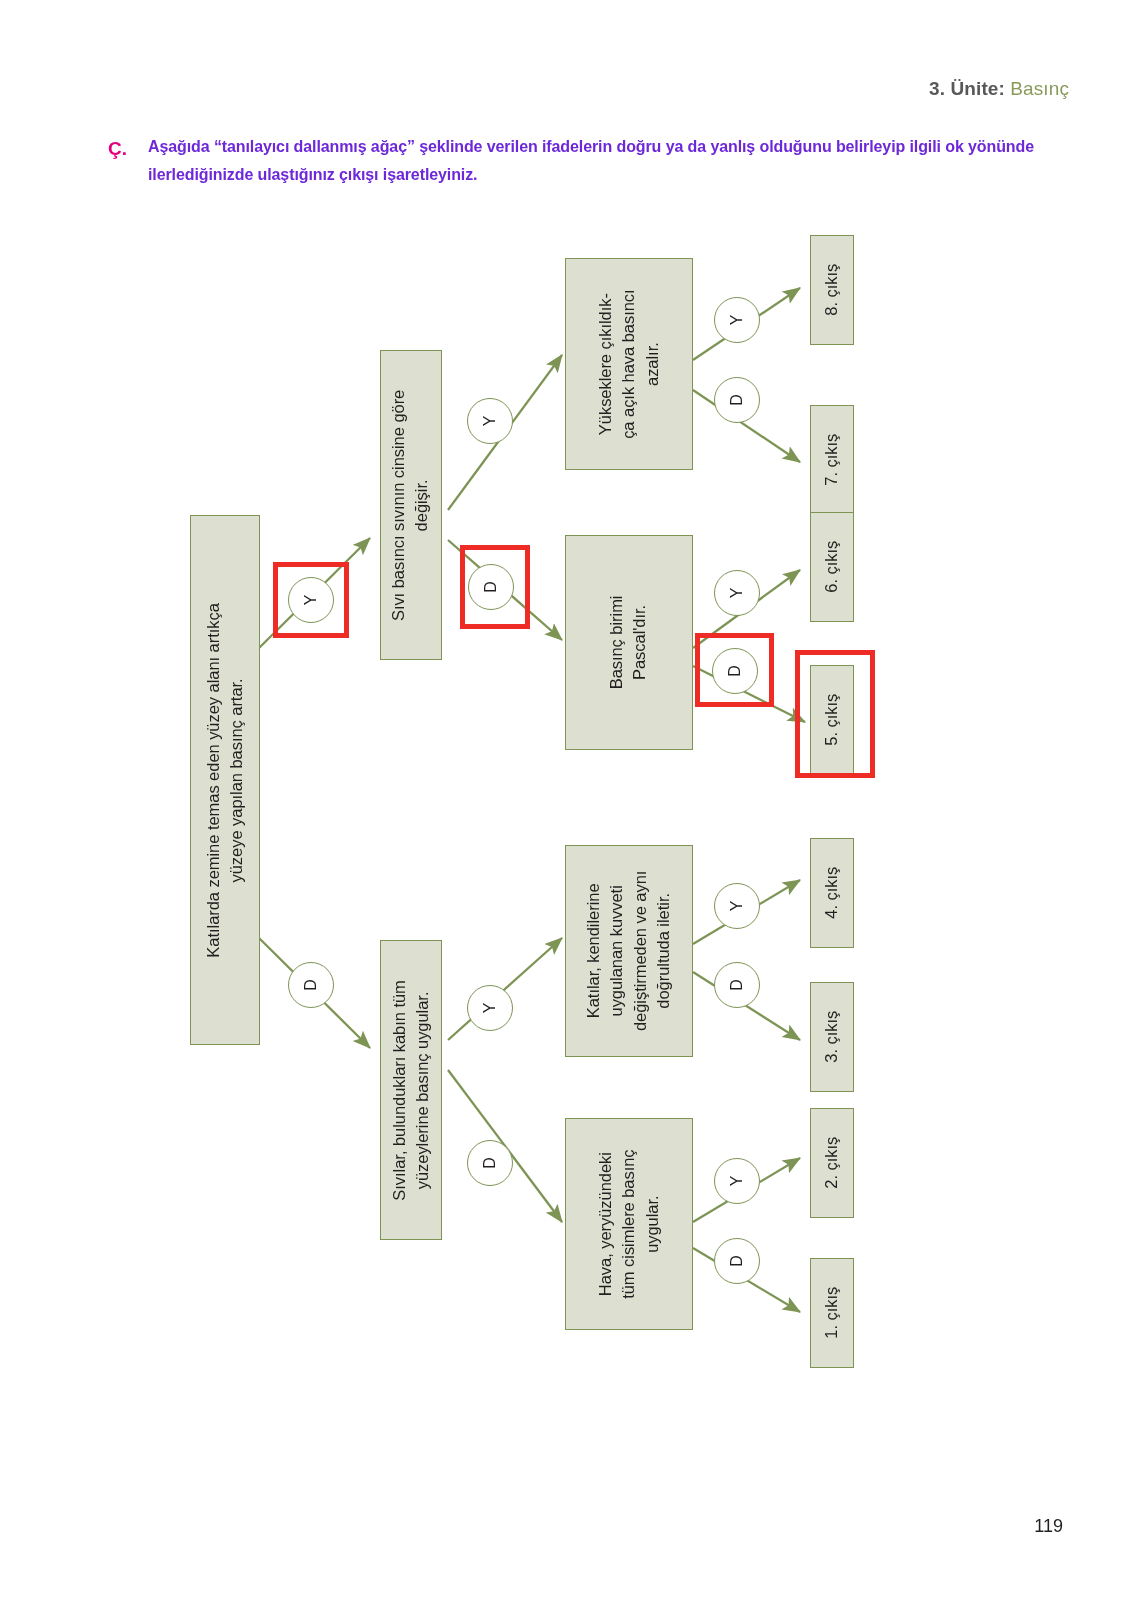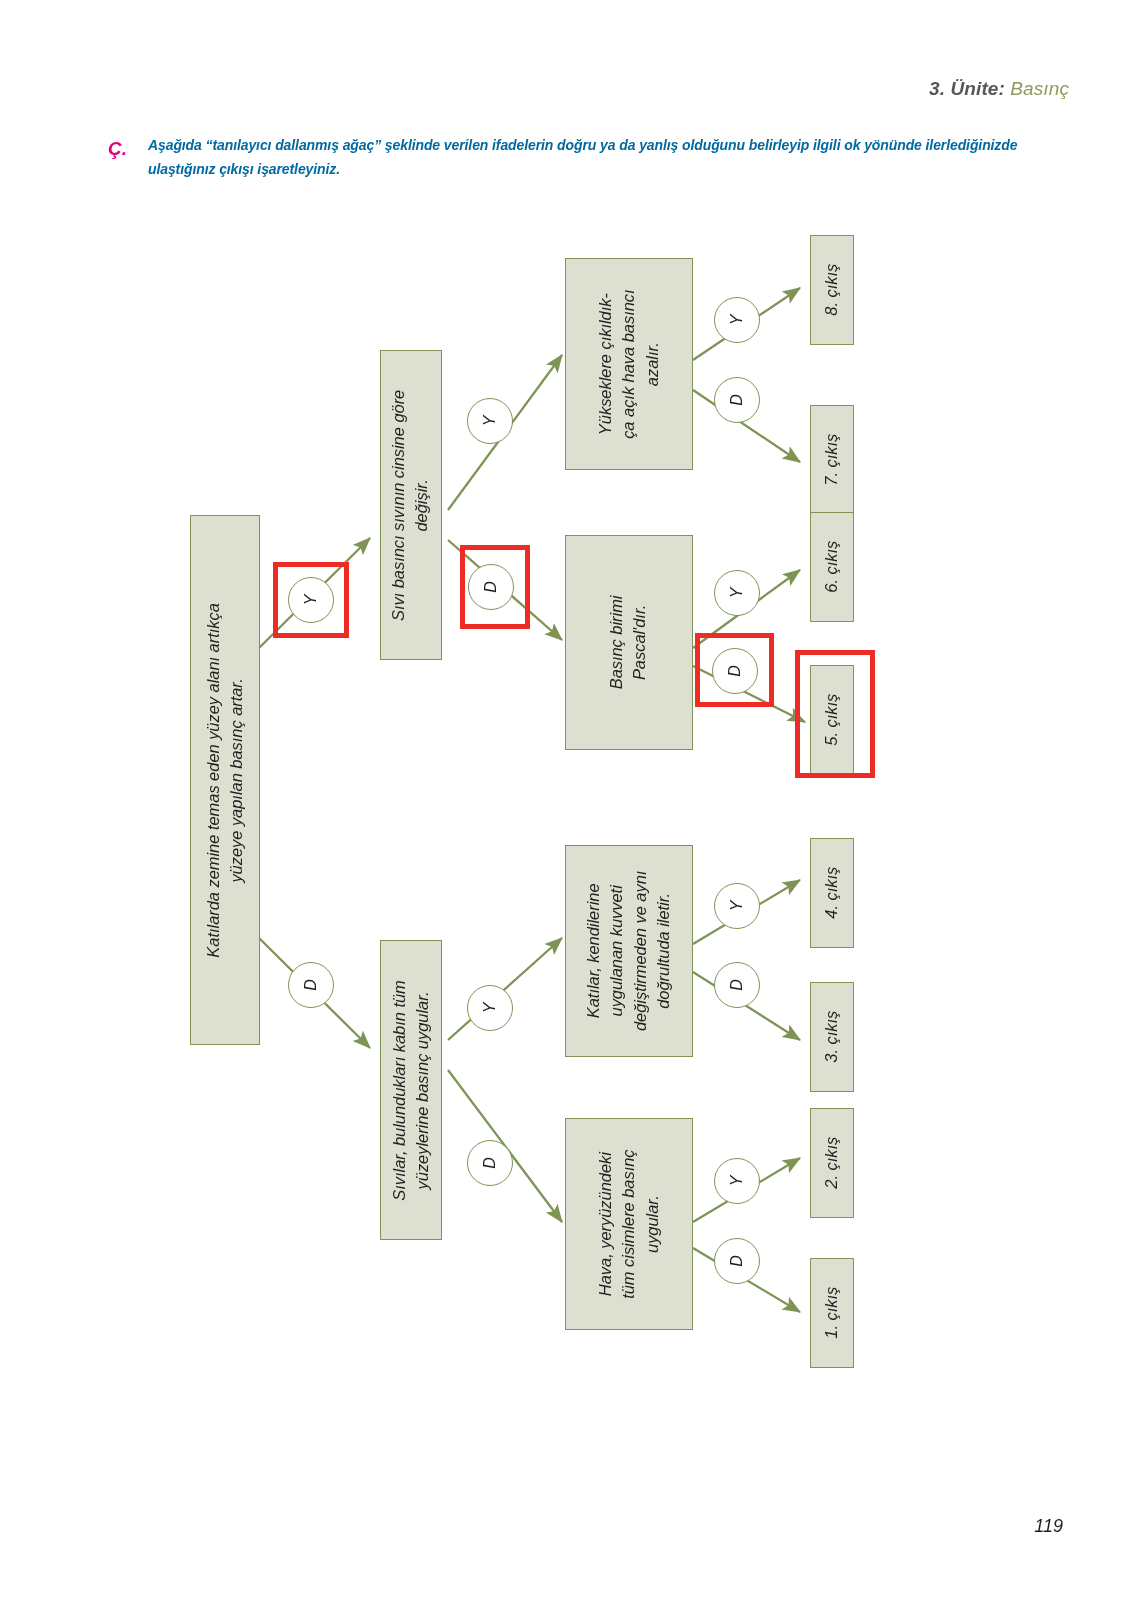--- a/index.html
+++ b/index.html
@@ -4,21 +4,21 @@
 <style>
   html,body{margin:0;padding:0;}
   body{
     width:1133px;height:1615px;
     background:#ffffff;
     font-family:"Liberation Sans", sans-serif;
     color:#231f20;
     position:relative;
     overflow:hidden;
   }
-  .page{position:relative;width:1133px;height:1615px;font-style:italic;}
+  .page{position:relative;width:1133px;height:1615px;}
 
   
   .unit-header{
     position:absolute;
     right:64px; top:78px;
     font-size:19px;
     letter-spacing:.1px;
     white-space:nowrap;
   }
   .unit-header .unit-num{font-weight:bold;color:#58585a;}
@@ -34,24 +34,24 @@
   }
   .instruction .marker{
     color:#e5007e;
     font-weight:bold;
     font-size:19px;
     width:40px;
     flex:0 0 40px;
     line-height:1.65;
   }
   .instruction .itext{
-    font-size:14px;
+    font-size:16px;
     font-weight:bold;
     line-height:1.72;
-    color:#0369a1;
+    color:#6d28d9;
     letter-spacing:-.1px;
   }
 
   
   .page-number{
     position:absolute;
     right:70px; bottom:78px;
     font-size:18px;
     color:#231f20;
   }

